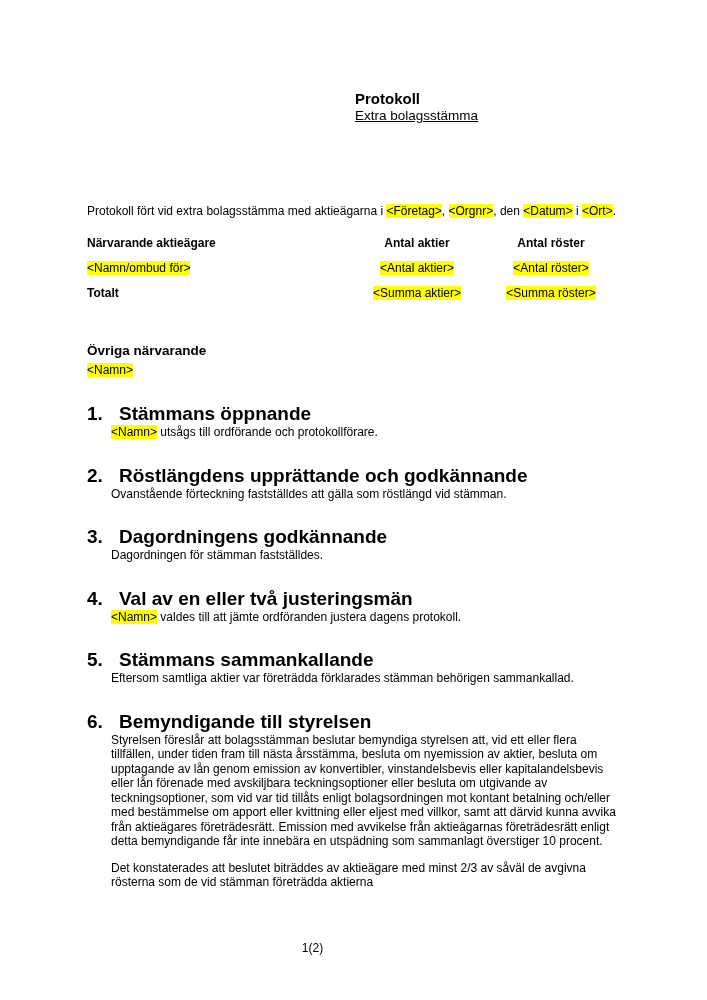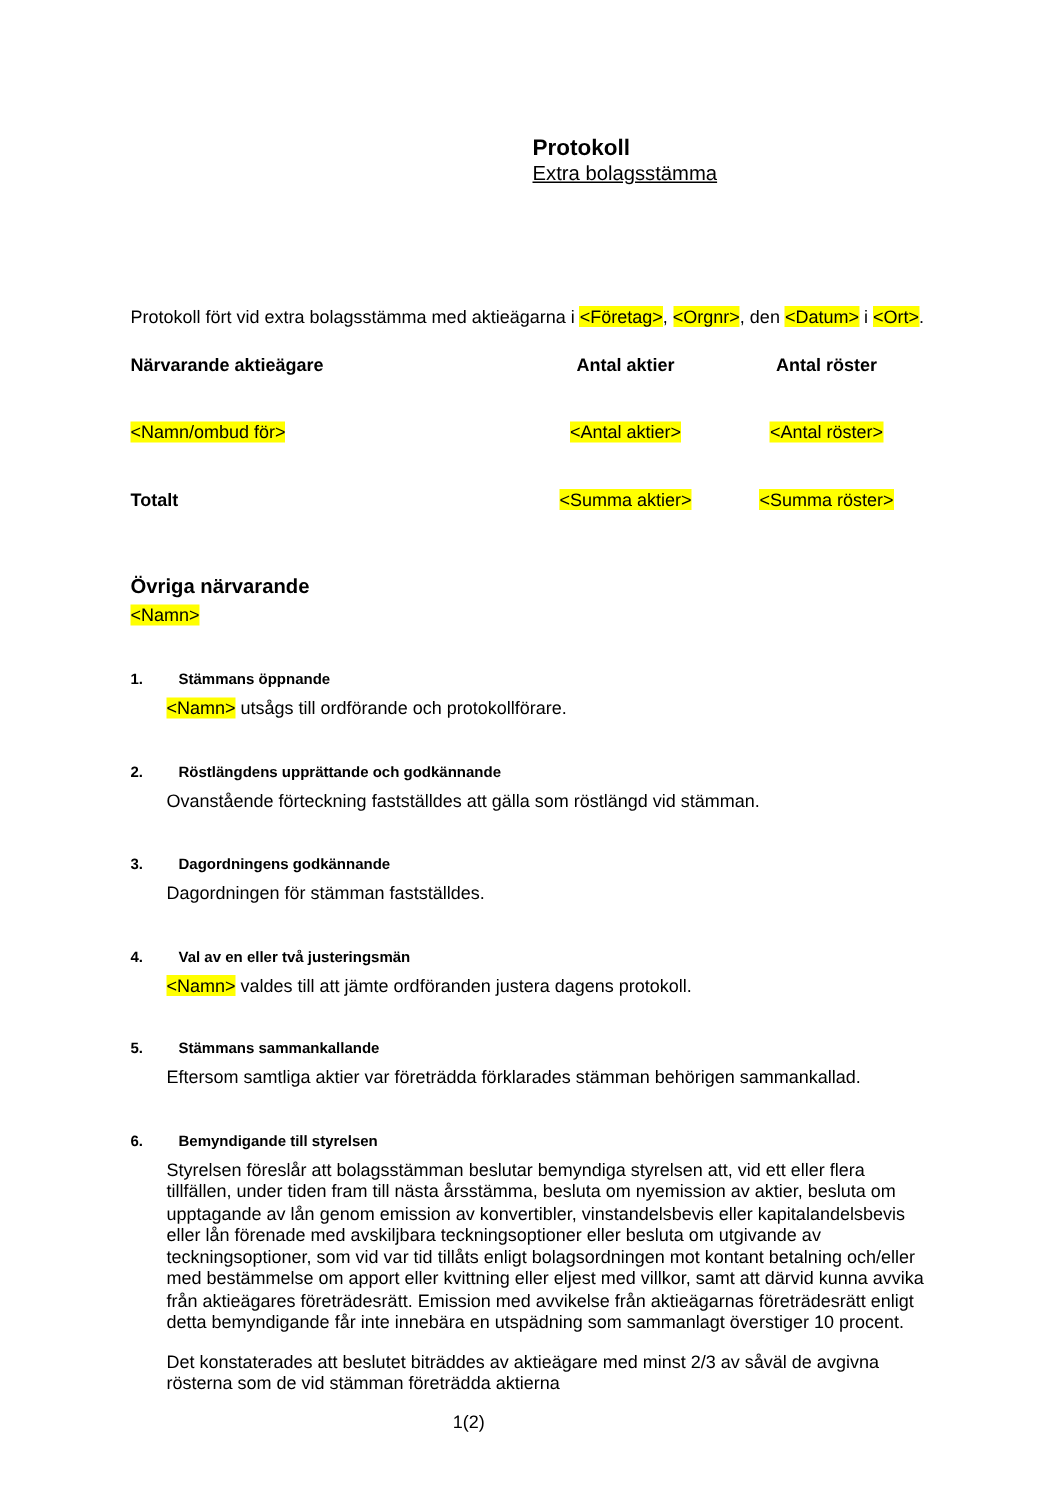--- a/index.html
+++ b/index.html
@@ -23,32 +23,32 @@
     font-size: 12px; line-height: 15px;
     white-space: nowrap;
   }
 
   .hl { background: var(--hl, #ffff00); }
 
   .attendees {
     margin-top: 17px;
     display: grid;
     grid-template-columns: 265px 130px 138px;
-    row-gap: 30px;
+    row-gap: 10px;
     font-size: 12px; line-height: 15px;
   }
   .attendees .c { text-align: center; }
   .bold { font-weight: bold; }
 
   .others { margin-top: 41px; }
   .others-heading { font-size: 13.5px; font-weight: bold; line-height: 17px; }
   .others-value   { margin-top: 4px; font-size: 12px; line-height: 15px; }
 
   .section { margin-top: 27px; }
-  .section-heading { font-size: 10px; font-weight: bold; line-height: 17px; }
+  .section-heading { font-size: 19px; font-weight: bold; line-height: 17px; }
   .section-num { display: inline-block; width: 32px; }
   .section-body {
     margin: 3px 0 0 0;
     font-size: 12px; line-height: 14.5px; padding-left: 24px;
   }
   .section-body + .section-body { margin-top: 12px; }
 
   .footer {
     position: absolute; top: 941px; left: 0;
     width: 625px; text-align: center;

